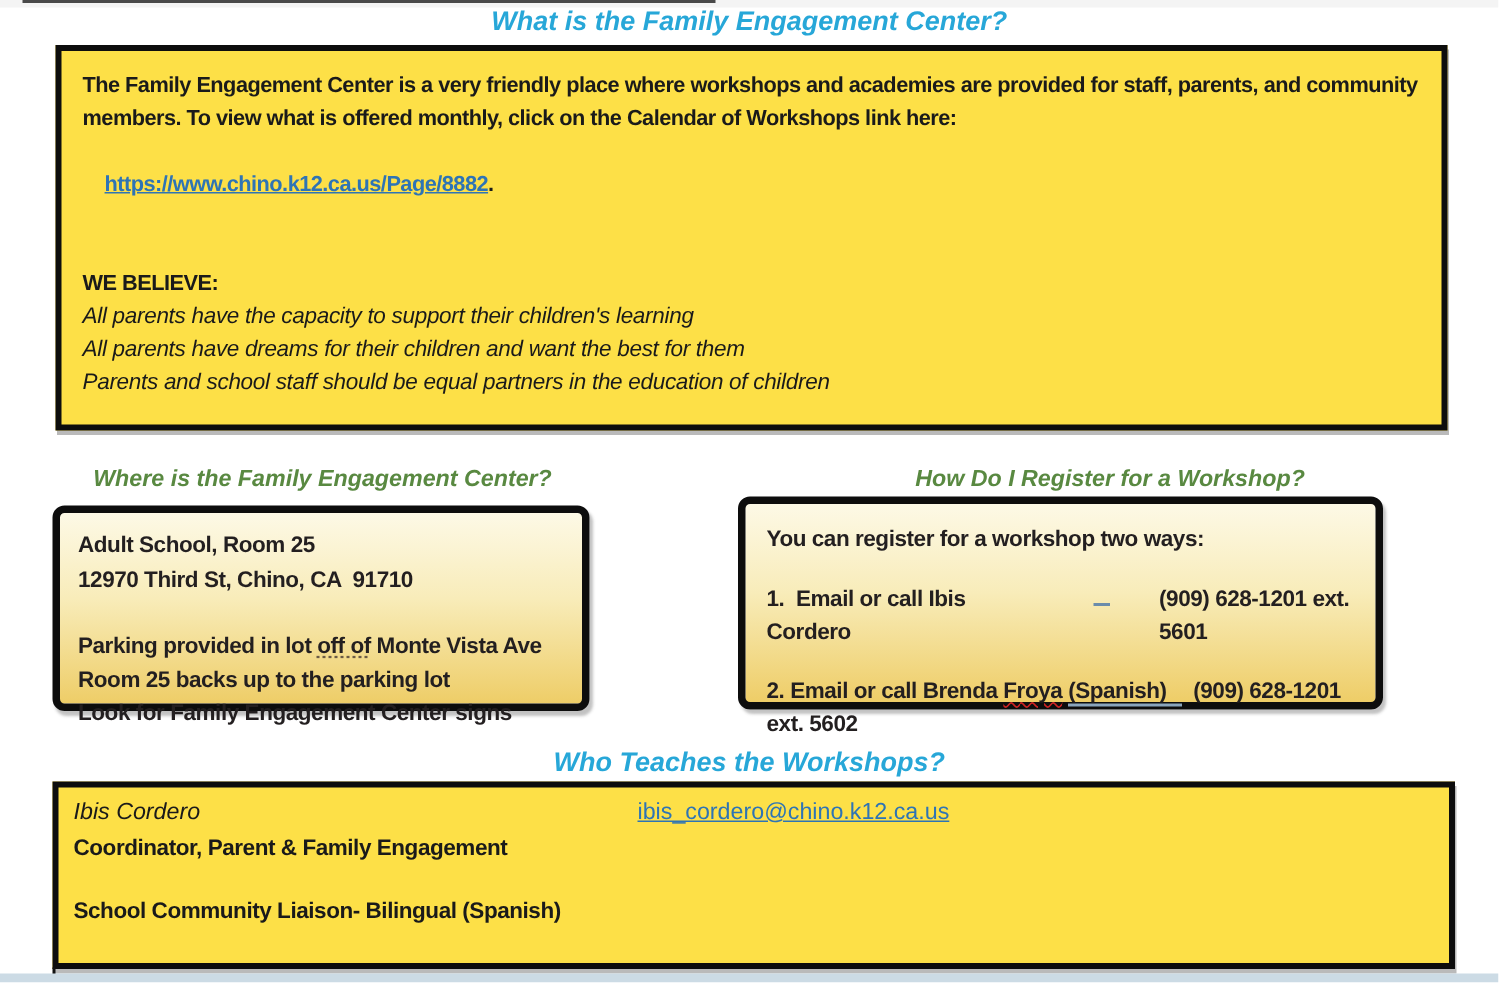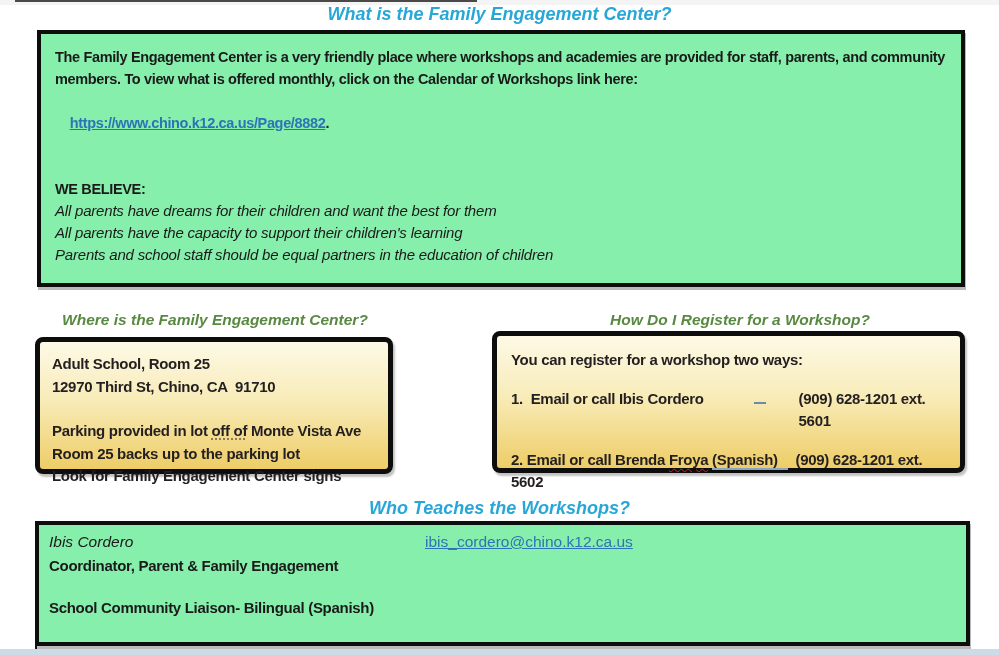--- a/index.html
+++ b/index.html
@@ -19,34 +19,34 @@
   .heading { position:absolute; font-weight:bold; font-style:italic; text-align:center; white-space:pre-wrap; }
   .heading-cyan  { color:#27a7d8; font-size:18px; }
   .heading-green { color:#598941; font-size:15.5px; }
   #title-what     { left:0;    top:4px;   width:999px; }
   #title-where    { left:30px; top:311px; width:370px; }
   #title-register { left:520px;top:311px; width:440px; }
   #title-teachers { left:0;    top:498px; width:999px; }
 
   
   .black-box {
-    position:absolute; box-sizing:border-box; background:#86efac;
+    position:absolute; box-sizing:border-box; background:#fde047;
     border:4px solid #0d0d0d; box-shadow:1px 3px 0 rgba(130,130,130,.55);
   }
   #info-box     { left:37px; top:30px;  width:928px; height:257px; padding:12px 14px; }
   #teachers-box { left:35px; top:521px; width:935px; height:125px; padding:5px 10px; }
 
   .yellow-box {
     position:absolute; box-sizing:border-box;
     border:5px solid #0d0d0d; border-radius:8px;
     background:linear-gradient(to bottom, #fdf9e6 0%, #f8ecb9 45%, #eecd67 100%);
     box-shadow:2px 3px 2px rgba(120,120,120,.45);
   }
   #where-box    { left:35px;  top:337px; width:358px; height:137px; padding:11px 12px; }
-  #register-box { left:492px; top:331px; width:473px; height:142px; padding:13px 14px; }
+  #register-box { left:492px; top:331px; width:430px; height:142px; padding:13px 14px; }
 
   
   .bold-line   { font-weight:bold; font-size:14.5px; line-height:22px; letter-spacing:-0.35px; white-space:pre-wrap; }
   .belief-line { font-style:italic; font-size:15px; line-height:22px; letter-spacing:-0.2px; white-space:pre-wrap; }
   .spacer-line { height:22px; }
   a.doc-link   { color:#2e74b5; text-decoration:underline; cursor:pointer; }
   .link-suffix { color:#1a1a1a; }
 
   .ybox-line { font-weight:bold; font-size:15px; line-height:22.5px; letter-spacing:-0.3px; white-space:pre-wrap; color:#231f20; }
   .gap-above { margin-top:22px; }
@@ -83,22 +83,22 @@
 
 <div id="title-what" class="heading heading-cyan">What is the Family Engagement Center?</div>
 
 <div id="info-box" class="black-box">
   <div class="bold-line">The Family Engagement Center is a very friendly place where workshops and academies are provided for staff, parents, and community members. To view what is offered monthly, click on the Calendar of Workshops link here:</div>
   <div class="bold-line">
     <a class="doc-link" href="#">https://www.chino.k12.ca.us/Page/8882</a><span class="link-suffix">.</span>
   </div>
   <div class="spacer-line"></div>
   <div class="bold-line">WE BELIEVE:</div>
+  <div class="belief-line">All parents have the capacity to support their children's learning</div>
   <div class="belief-line">All parents have dreams for their children and want the best for them</div>
-  <div class="belief-line">All parents have the capacity to support their children's learning</div>
   <div class="belief-line">Parents and school staff should be equal partners in the education of children</div>
 </div>
 
 <div id="title-where" class="heading heading-green">Where is the Family Engagement Center?</div>
 
 <div id="where-box" class="yellow-box">
   <div class="ybox-line">Adult School, Room 25</div>
   <div class="ybox-line">12970 Third St, Chino, CA  91710</div>
   <div class="ybox-line gap-above"><span>Parking provided in lot </span><span class="dotted-mark">off of</span><span> Monte Vista Ave</span></div>
   <div class="ybox-line">Room 25 backs up to the parking lot</div>

